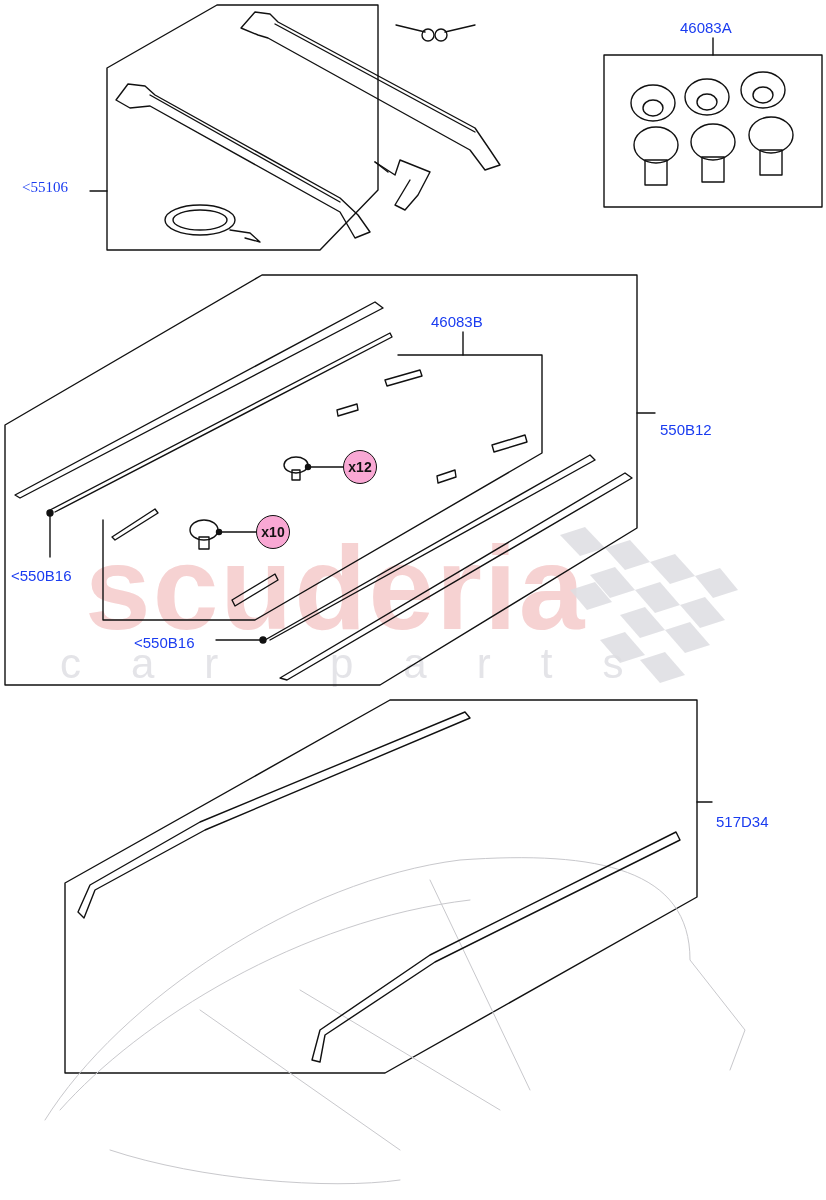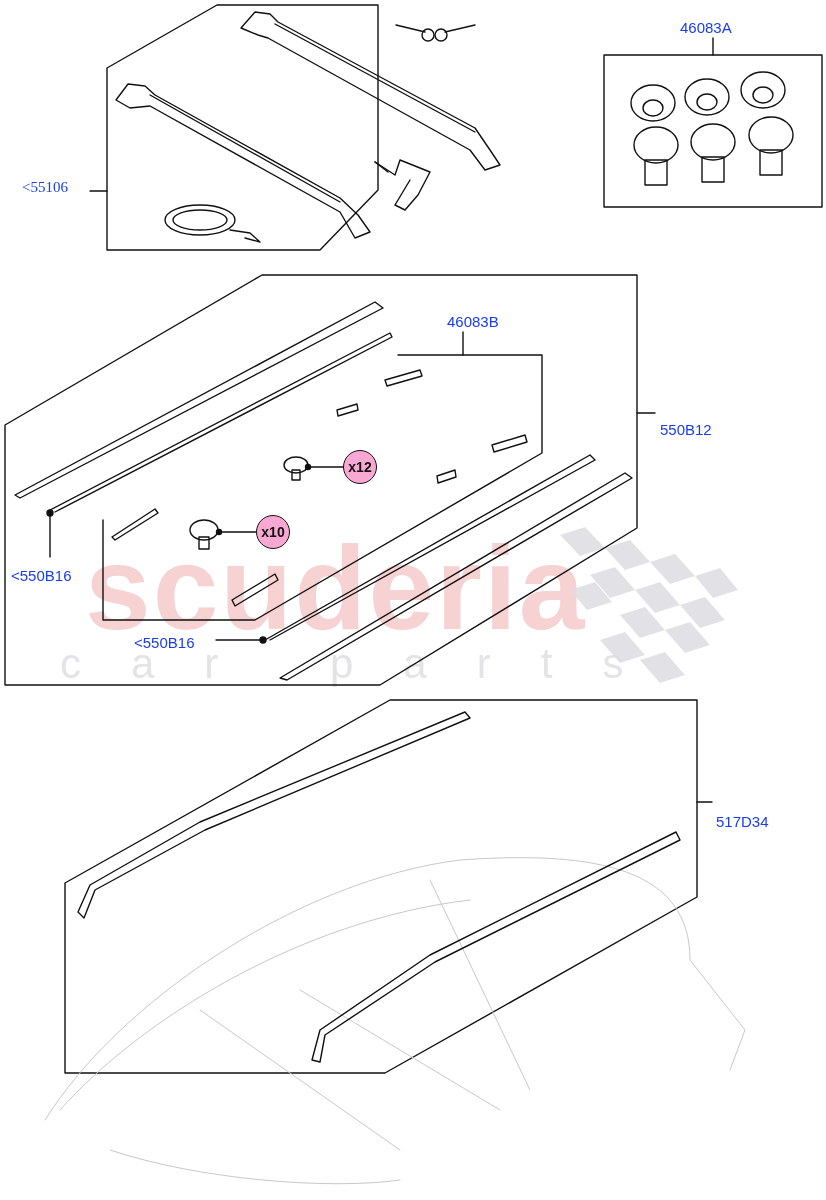--- a/index.html
+++ b/index.html
@@ -135,21 +135,21 @@
     <g>
       <path d="M78,912 L90,885 L200,822 L465,712 L470,718 L205,830 L95,890 L84,918 Z"></path>
     </g>
     <g>
       <path d="M312,1060 L320,1030 L430,955 L676,832 L680,840 L435,962 L325,1035 L320,1062 Z"></path>
     </g>
   </svg>
 
   <div class="callout" style="left:22px; top:180px;font-family:Liberation Serif, serif;">&lt;55106</div>
   <div class="callout" style="left:680px; top:20px;">46083A</div>
-  <div class="callout" style="left:431px; top:314px;margin-left:16px;">46083B</div>
+  <div class="callout" style="left:431px; top:314px;">46083B</div>
   <div class="callout" style="left:660px; top:422px;">550B12</div>
   <div class="callout" style="left:11px; top:568px;">&lt;550B16</div>
   <div class="callout" style="left:134px; top:635px;">&lt;550B16</div>
   <div class="callout" style="left:716px; top:814px;">517D34</div>
 
   <div class="qty" style="left:343px; top:450px;">x12</div>
   <div class="qty" style="left:256px; top:515px;">x10</div>
 </div>
 
 </body></html>

